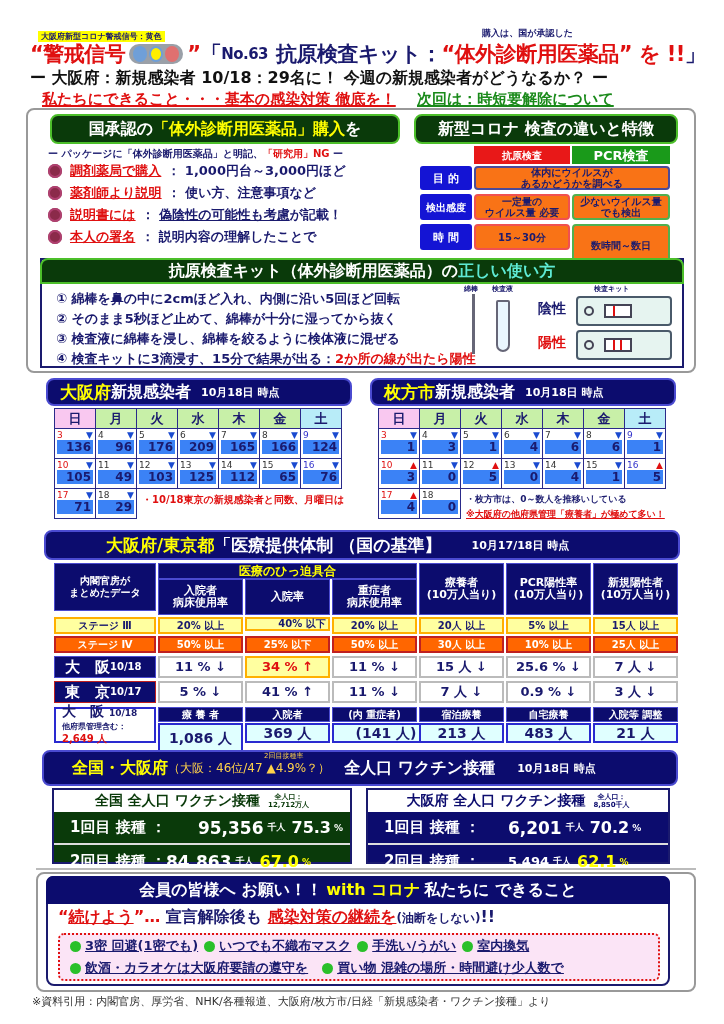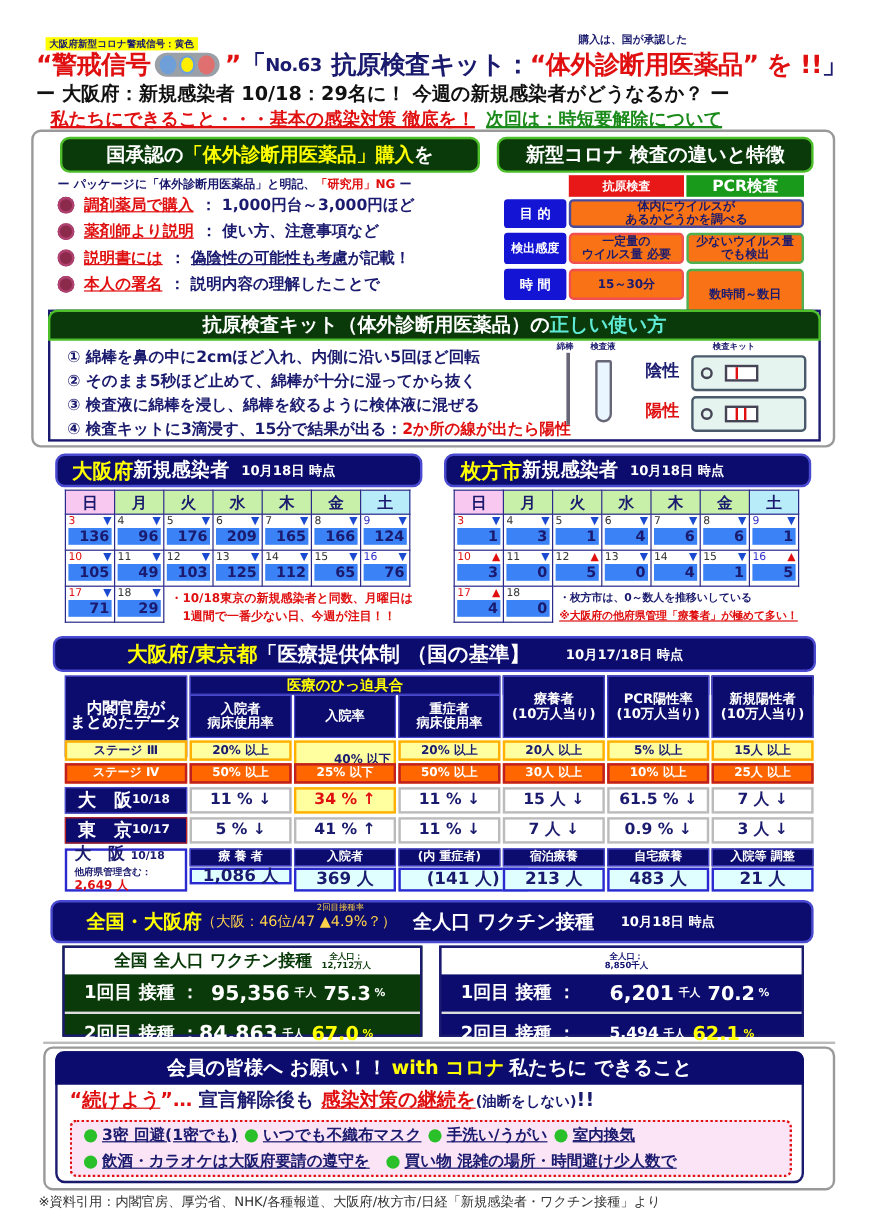--- a/index.html
+++ b/index.html
@@ -91,21 +91,21 @@
   <span class="q">”</span>
   <span class="navy">「</span>
   <span class="navy" style="font-size:15px;margin-right:8px">No.63</span>
   <span class="navy">抗原検査キット：</span>
   <span class="red">“体外診断用医薬品” を !!</span>
   <span class="navy">」</span>
 </div>
 <div class="abs" id="sub1">ー 大阪府：新規感染者 10/18：29名に！ 今週の新規感染者がどうなるか？ ー</div>
 <div class="abs" id="sub2">
   <a class="red">私たちにできること・・・基本の感染対策 徹底を！</a>
-  <a class="green" style="margin-left:4px">次回は：時短要解除について</a>
+  <a class="green" style="margin-left:16px">次回は：時短要解除について</a>
 </div>
 
 <div class="abs panel" id="panel1"></div>
 <div class="abs gbar" id="buy-bar">
   <span>国承認の</span>
   <span class="y">「体外診断用医薬品」</span>
   <span class="y">購入</span>
   <span>を</span>
 </div>
 <div class="abs gbar" id="diff-bar">新型コロナ 検査の違いと特徴</div>
@@ -299,21 +299,20 @@
         <td class="blank"></td>
         <td class="blank"></td>
         <td class="blank"></td>
         <td class="blank"></td>
         <td class="blank"></td>
       </tr>
     </tbody>
   </table>
 <div class="abs red" style="left:142px;top:492px;font-size:10px;line-height:15px;white-space:nowrap">
   <div>・10/18東京の新規感染者と同数、月曜日は</div>
-  <div style="padding-left:10px">1週間で一番少ない日、今週が注目！！</div>
 </div>
 
 <div class="abs nbar" style="left:370px;top:378px;width:306px;height:28px">
   <span class="yellow" style="font-size:17px">枚方市</span>
   <span style="font-size:16px"> 新規感染者</span>
   <span style="font-size:11px;margin-left:10px">10月18日 時点</span>
 </div>
 <table class="cal" id="cal-hirakata" style="left:378px;top:408px">
     <tbody>
       <tr>
@@ -453,73 +452,73 @@
   <div class="navy">・枚方市は、0～数人を推移いしている</div>
   <div class="red" style="text-decoration:underline">※大阪府の他府県管理「療養者」が極めて多い！</div>
 </div>
 
 <div class="abs nbar" id="med-bar" style="padding-left:60px">
   <span class="yellow">大阪府/東京都</span>
   <span>「医療提供体制 （国の基準】</span>
   <span style="font-size:11px;margin-left:30px">10月17/18日 時点</span>
 </div>
 <div id="med-grid">
-    <div class="mt mh" style="left:54px;top:563px;width:102px;height:68px;white-space:pre;font-size:13px">内閣官房が
+    <div class="mt mh" style="left:54px;top:563px;width:102px;height:48px;white-space:pre;font-size:10px">内閣官房が
 まとめたデータ</div>
     <div class="mt mh" style="left:158px;top:563px;width:259px;height:16px;white-space:pre;color:#ffff00;font-size:12px">医療のひっ迫具合</div>
     <div class="mt mh" style="left:419px;top:563px;width:85px;height:16px;white-space:pre;"></div>
     <div class="mt mh" style="left:506px;top:563px;width:85px;height:16px;white-space:pre;"></div>
     <div class="mt mh" style="left:593px;top:563px;width:85px;height:16px;white-space:pre;"></div>
     <div class="mt mh" style="left:158px;top:579px;width:85px;height:36px;white-space:pre;font-size:11px">入院者
 病床使用率</div>
     <div class="mt mh" style="left:245px;top:579px;width:85px;height:36px;white-space:pre;font-size:11px">入院率</div>
     <div class="mt mh" style="left:332px;top:579px;width:85px;height:36px;white-space:pre;font-size:11px">重症者
 病床使用率</div>
     <div class="mt mh" style="left:419px;top:563px;width:85px;height:52px;white-space:pre;font-size:11px">療養者
 (10万人当り)</div>
     <div class="mt mh" style="left:506px;top:563px;width:85px;height:52px;white-space:pre;font-size:11px">PCR陽性率
 (10万人当り)</div>
     <div class="mt mh" style="left:593px;top:563px;width:85px;height:52px;white-space:pre;font-size:11px">新規陽性者
 (10万人当り)</div>
     <div class="mt s3" style="left:54px;top:617px;width:102px;height:17px;white-space:pre;">ステージ Ⅲ</div>
     <div class="mt s3" style="left:158px;top:617px;width:85px;height:17px;white-space:pre;">20% 以上</div>
-    <div class="mt s3" style="left:245px;top:617px;width:85px;height:34px;white-space:pre;padding-left:29px;">40% 以下</div>
+    <div class="mt s3" style="left:245px;top:617px;width:85px;height:14px;white-space:pre;padding-left:29px;">40% 以下</div>
     <div class="mt s3" style="left:332px;top:617px;width:85px;height:17px;white-space:pre;">20% 以上</div>
     <div class="mt s3" style="left:419px;top:617px;width:85px;height:17px;white-space:pre;">20人 以上</div>
     <div class="mt s3" style="left:506px;top:617px;width:85px;height:17px;white-space:pre;">5% 以上</div>
     <div class="mt s3" style="left:593px;top:617px;width:85px;height:17px;white-space:pre;">15人 以上</div>
     <div class="mt s4" style="left:54px;top:636px;width:102px;height:17px;white-space:pre;">ステージ Ⅳ</div>
     <div class="mt s4" style="left:158px;top:636px;width:85px;height:17px;white-space:pre;">50% 以上</div>
     <div class="mt s4" style="left:245px;top:636px;width:85px;height:17px;white-space:pre;">25% 以下</div>
     <div class="mt s4" style="left:332px;top:636px;width:85px;height:17px;white-space:pre;">50% 以上</div>
     <div class="mt s4" style="left:419px;top:636px;width:85px;height:17px;white-space:pre;">30人 以上</div>
     <div class="mt s4" style="left:506px;top:636px;width:85px;height:17px;white-space:pre;">10% 以上</div>
     <div class="mt s4" style="left:593px;top:636px;width:85px;height:17px;white-space:pre;">25人 以上</div>
     <div class="mt mh" style="left:54px;top:656px;width:102px;height:22px;white-space:pre;justify-content:flex-start;padding-left:10px"><span style="font-size:15px">大　阪</span> <span style="font-size:10px">10/18</span></div>
     <div class="mt vc" style="left:158px;top:656px;width:85px;height:22px;white-space:pre;">11 % ↓</div>
     <div class="mt s3" style="left:245px;top:656px;width:85px;height:22px;white-space:pre;color:#e01010;font-size:13px">34 % ↑</div>
     <div class="mt vc" style="left:332px;top:656px;width:85px;height:22px;white-space:pre;">11 % ↓</div>
     <div class="mt vc" style="left:419px;top:656px;width:85px;height:22px;white-space:pre;">15 人 ↓</div>
-    <div class="mt vc" style="left:506px;top:656px;width:85px;height:22px;white-space:pre;">61.5 % ↓</div>
+    <div class="mt vc" style="left:506px;top:656px;width:85px;height:22px;white-space:pre;">25.6 % ↓</div>
     <div class="mt vc" style="left:593px;top:656px;width:85px;height:22px;white-space:pre;">7 人 ↓</div>
     <div class="mt mh" style="left:54px;top:681px;width:102px;height:22px;white-space:pre;justify-content:flex-start;padding-left:10px;border-color:#c02020"><span style="font-size:15px">東　京</span> <span style="font-size:10px">10/17</span></div>
     <div class="mt vc" style="left:158px;top:681px;width:85px;height:22px;white-space:pre;">5 % ↓</div>
     <div class="mt vc" style="left:245px;top:681px;width:85px;height:22px;white-space:pre;">41 % ↑</div>
     <div class="mt vc" style="left:332px;top:681px;width:85px;height:22px;white-space:pre;">11 % ↓</div>
     <div class="mt vc" style="left:419px;top:681px;width:85px;height:22px;white-space:pre;">7 人 ↓</div>
     <div class="mt vc" style="left:506px;top:681px;width:85px;height:22px;white-space:pre;">0.9 % ↓</div>
     <div class="mt vc" style="left:593px;top:681px;width:85px;height:22px;white-space:pre;">3 人 ↓</div>
     <div class="mt lc" style="left:54px;top:707px;width:102px;height:36px;white-space:pre;background:#fff;justify-content:flex-start;padding-left:6px"><div style="line-height:11px;text-align:left"><span style="font-size:14px">大　阪</span> <span style="font-size:9px">10/18</span><br><span style="font-size:8px">他府県管理含む：</span><br><span style="font-size:10px;color:#e01010">2,649 人</span></div></div>
     <div class="mt mh" style="left:158px;top:707px;width:85px;height:15px;white-space:pre;">療 養 者</div>
     <div class="mt mh" style="left:245px;top:707px;width:85px;height:15px;white-space:pre;">入院者</div>
     <div class="mt mh" style="left:332px;top:707px;width:85px;height:15px;white-space:pre;">(内 重症者)</div>
     <div class="mt mh" style="left:419px;top:707px;width:85px;height:15px;white-space:pre;">宿泊療養</div>
     <div class="mt mh" style="left:506px;top:707px;width:85px;height:15px;white-space:pre;">自宅療養</div>
     <div class="mt mh" style="left:593px;top:707px;width:85px;height:15px;white-space:pre;">入院等 調整</div>
-    <div class="mt lc" style="left:158px;top:723px;width:85px;height:14px;white-space:pre;">1,086 人</div>
+    <div class="mt lc" style="left:158px;top:723px;width:85px;height:29px;white-space:pre;">1,086 人</div>
     <div class="mt lc" style="left:245px;top:723px;width:85px;height:20px;white-space:pre;">369 人</div>
     <div class="mt lc" style="left:332px;top:723px;width:108px;height:20px;white-space:pre;">(141 人)</div>
     <div class="mt lc" style="left:419px;top:723px;width:85px;height:20px;white-space:pre;">213 人</div>
     <div class="mt lc" style="left:506px;top:723px;width:85px;height:20px;white-space:pre;">483 人</div>
     <div class="mt lc" style="left:593px;top:723px;width:85px;height:20px;white-space:pre;">21 人</div>
   </div>
 
 <div class="abs nbar" id="vac-bar" style="padding-left:28px">
   <span class="yellow">全国・大阪府</span>
   <span style="font-size:12px;color:#ffd24a;font-weight:normal;position:relative">
@@ -530,35 +529,36 @@
   <span style="font-size:11px;margin-left:22px">10月18日 時点</span>
 </div>
 <div class="abs vbox" style="left:52px;top:788px;width:300px;height:76px;background:#0a3a0a;border:2px solid #1a1a6e"></div>
 <div class="abs" style="left:54px;top:790px;width:296px;height:22px;background:#fff;color:#0a3a0a;font-size:14px;display:flex;align-items:center;justify-content:center">
   <span>全国 全人口 ワクチン接種</span>
   <span style="font-size:7px;margin-left:8px;line-height:8px;text-align:center"><span>全人口：</span><br><span>12,712万人</span></span>
 </div>
 <div class="abs vbox" style="left:54px;top:812px;width:296px">
   <div class="vrow" style="border-bottom:2px solid #ddd">
     <span>1回目 接種 ：</span>
-    <span style="font-size:17px;margin-left:10px">95,356</span>
+    <span style="font-size:17px;margin-left:32px">95,356</span>
     <span style="font-size:9px;margin:0 6px 0 4px">千人</span>
     <span style="font-size:16px">75.3</span>
     <span style="font-size:9px;margin-left:3px">%</span>
   </div>
   <div class="vrow">
     <span>2回目 接種 ：</span>
     <span style="font-size:17px;margin-left:0">84,863</span>
     <span style="font-size:9px;margin:0 6px 0 4px">千人</span>
     <span class="yellow" style="font-size:16px">67.0</span>
     <span class="yellow" style="font-size:9px;margin-left:3px">%</span>
   </div>
 </div>
 <div class="abs vbox" style="left:366px;top:788px;width:304px;height:76px;background:#0c0c6e;border:2px solid #1a1a6e"></div>
 <div class="abs" style="left:368px;top:790px;width:300px;height:22px;background:#fff;color:#0c0c6e;font-size:14px;display:flex;align-items:center;justify-content:center">
+  <span>大阪府 全人口 ワクチン接種</span>
   <span style="font-size:7px;margin-left:8px;line-height:8px;text-align:center"><span>全人口：</span><br><span>8,850千人</span></span>
 </div>
 <div class="abs vbox" style="left:368px;top:812px;width:300px">
   <div class="vrow" style="border-bottom:2px solid #ddd">
     <span>1回目 接種 ：</span>
     <span style="font-size:17px;margin-left:28px">6,201</span>
     <span style="font-size:9px;margin:0 6px 0 4px">千人</span>
     <span style="font-size:16px">70.2</span>
     <span style="font-size:9px;margin-left:3px">%</span>
   </div>

